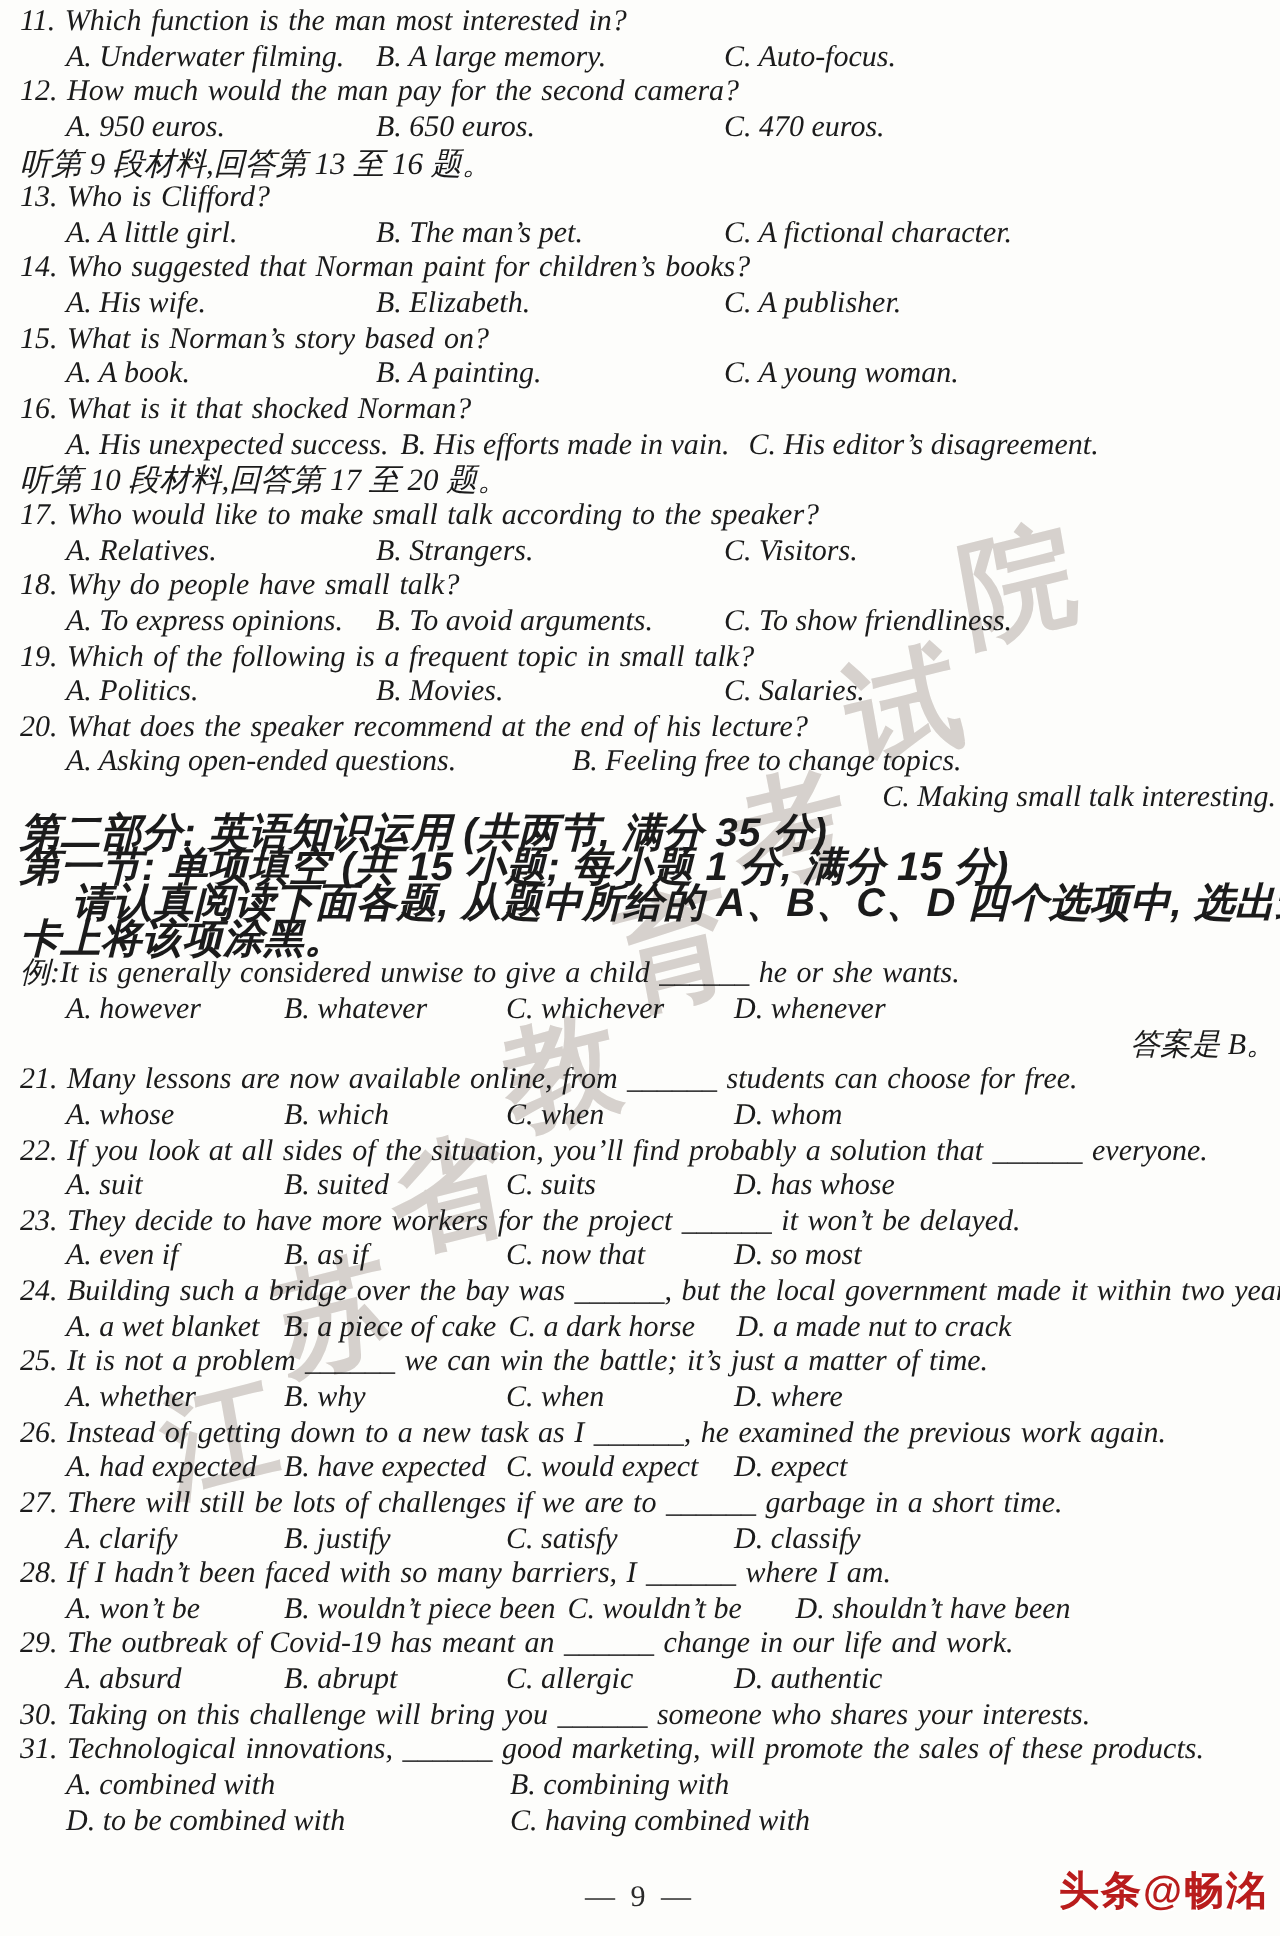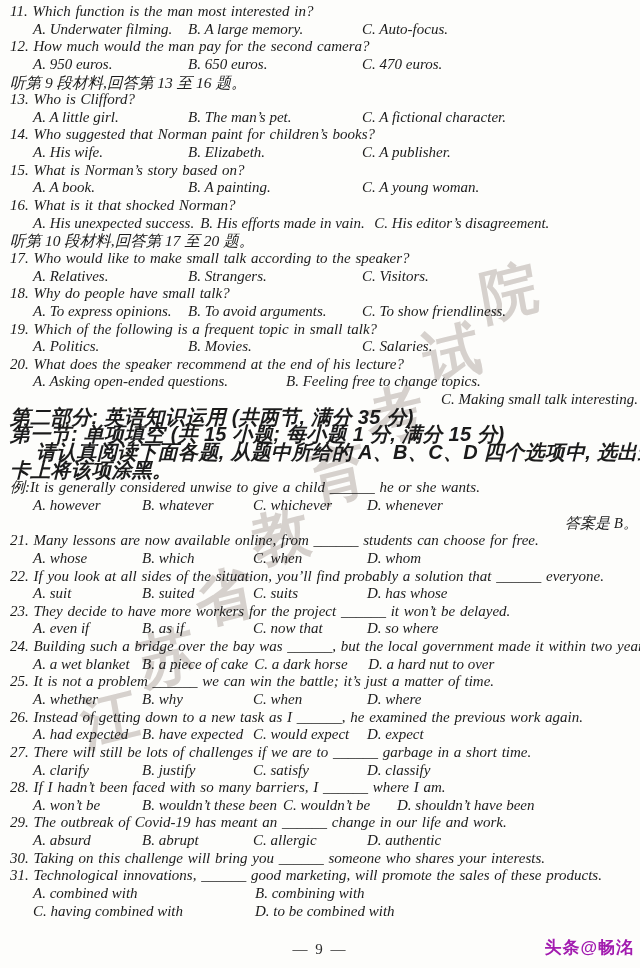--- a/index.html
+++ b/index.html
@@ -28,21 +28,21 @@
   .opts4 .opt:nth-child(3){min-width:114px}
   .opts2 .opt:nth-child(1){min-width:253px}
   .opts2b .opt:nth-child(1){min-width:222px}
   #page-number{
     position:absolute;left:0;right:0;bottom:10px;text-align:center;
     font-size:15px;letter-spacing:2px;z-index:2;color:#2a2a2a;
   }
   #corner-watermark{
     position:absolute;right:6px;bottom:9px;z-index:3;
     font-family:"Liberation Sans","DejaVu Sans",sans-serif;
-    font-weight:bold;font-size:17px;letter-spacing:1px;color:#a21caf;
+    font-weight:bold;font-size:20px;letter-spacing:1px;color:#b91c1c;
     text-shadow:1px 1px 0 #ffffff;
   }
   #diagonal-watermark{position:absolute;inset:0;z-index:1;pointer-events:none;}
   .wm-char{
     position:absolute;font-size:58px;font-weight:bold;
     font-family:"DejaVu Serif","Liberation Serif",serif;
     color:rgba(159,148,140,0.42);
     transform:rotate(-14deg) skewX(-4deg);
   }
 </style>
@@ -147,28 +147,28 @@
         <span class="opt">A. suit</span>
         <span class="opt">B. suited</span>
         <span class="opt">C. suits</span>
         <span class="opt">D. has whose</span>
       </div>
       <div class="line stem">23. They decide to have more workers for the project ______ it won’t be delayed.</div>
       <div class="line opts opts4">
         <span class="opt">A. even if</span>
         <span class="opt">B. as if</span>
         <span class="opt">C. now that</span>
-        <span class="opt">D. so where</span>
+        <span class="opt">D. so most</span>
       </div>
       <div class="line stem">24. Building such a bridge over the bay was ______, but the local government made it within two years.</div>
       <div class="line opts opts4">
         <span class="opt">A. a wet blanket</span>
         <span class="opt">B. a piece of cake</span>
         <span class="opt">C. a dark horse</span>
-        <span class="opt">D. a hard nut to over</span>
+        <span class="opt">D. a made nut to crack</span>
       </div>
       <div class="line stem">25. It is not a problem ______ we can win the battle; it’s just a matter of time.</div>
       <div class="line opts opts4">
         <span class="opt">A. whether</span>
         <span class="opt">B. why</span>
         <span class="opt">C. when</span>
         <span class="opt">D. where</span>
       </div>
       <div class="line stem">26. Instead of getting down to a new task as I ______, he examined the previous work again.</div>
       <div class="line opts opts4">
@@ -180,37 +180,37 @@
       <div class="line stem">27. There will still be lots of challenges if we are to ______ garbage in a short time.</div>
       <div class="line opts opts4">
         <span class="opt">A. clarify</span>
         <span class="opt">B. justify</span>
         <span class="opt">C. satisfy</span>
         <span class="opt">D. classify</span>
       </div>
       <div class="line stem">28. If I hadn’t been faced with so many barriers, I ______ where I am.</div>
       <div class="line opts opts4">
         <span class="opt">A. won’t be</span>
-        <span class="opt">B. wouldn’t these been</span>
+        <span class="opt">B. wouldn’t piece been</span>
         <span class="opt">C. wouldn’t be</span>
         <span class="opt">D. shouldn’t have been</span>
       </div>
       <div class="line stem">29. The outbreak of Covid-19 has meant an ______ change in our life and work.</div>
       <div class="line opts opts4">
         <span class="opt">A. absurd</span>
         <span class="opt">B. abrupt</span>
         <span class="opt">C. allergic</span>
         <span class="opt">D. authentic</span>
       </div>
       <div class="line stem">30. Taking on this challenge will bring you ______ someone who shares your interests.</div>
       <div class="line stem">31. Technological innovations, ______ good marketing, will promote the sales of these products.</div>
       <div class="line opts opts2b">
         <span class="opt">A. combined with</span>
         <span class="opt">B. combining with</span>
       </div>
       <div class="line opts opts2b">
+        <span class="opt">D. to be combined with</span>
         <span class="opt">C. having combined with</span>
-        <span class="opt">D. to be combined with</span>
       </div>
     </div>
   <div id="page-number">— 9 —</div>
   <div id="corner-watermark">头条@畅洺</div>
 </div>
 
 </body></html>

